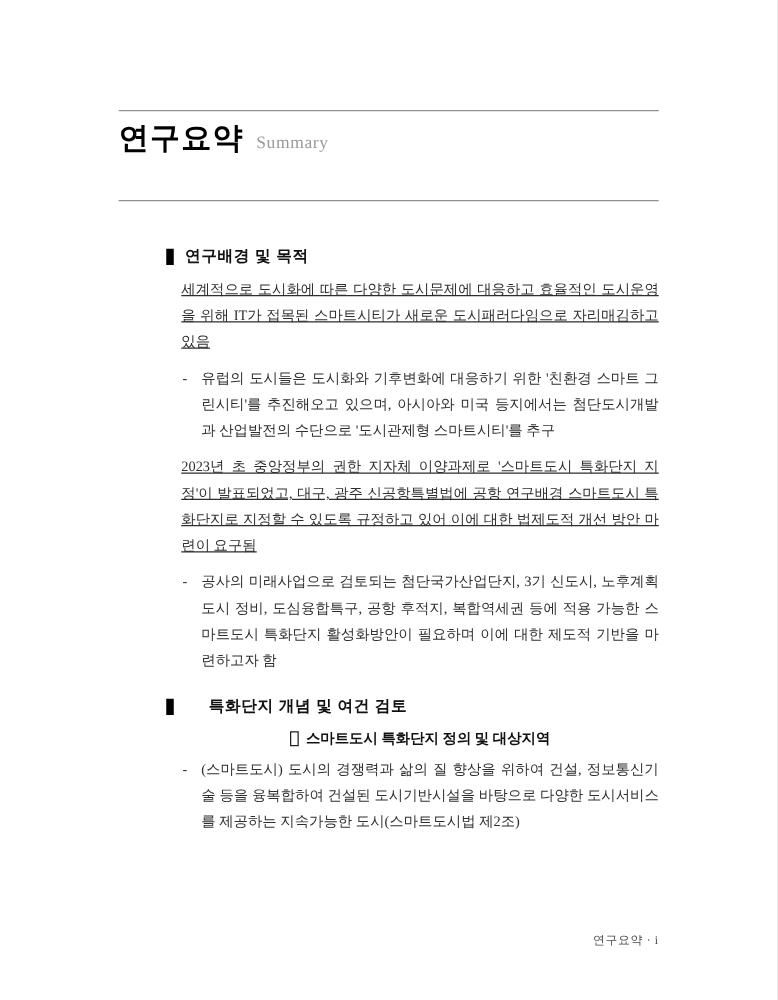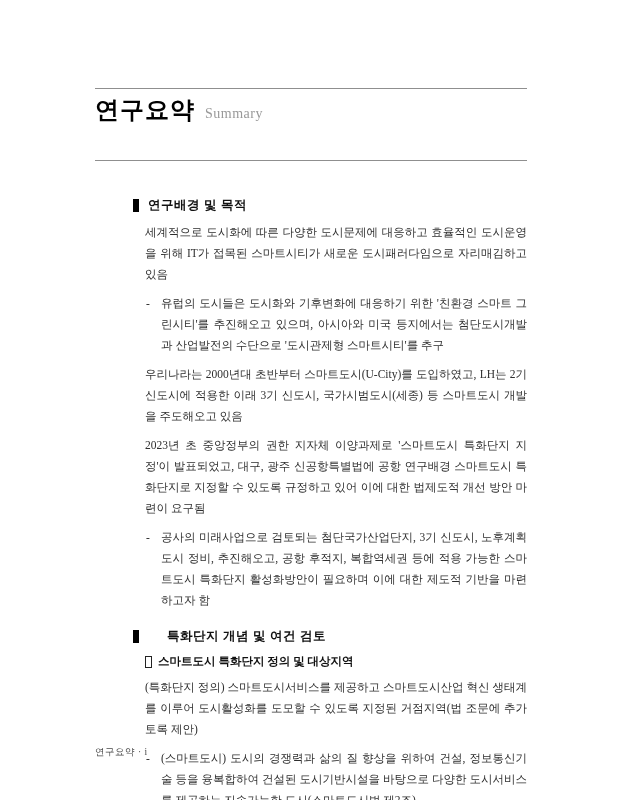--- a/index.html
+++ b/index.html
@@ -28,38 +28,38 @@
     margin:0 0 4px 38px;
     font-size:12.5px;font-weight:bold;color:#111;
     font-family:"Liberation Sans","DejaVu Sans",sans-serif;
     letter-spacing:.5px;
   }
   .sec-heading.second{margin-top:17px;gap:28px;}
   .sec-marker{width:6px;height:13px;background:#000;flex:0 0 auto;}
   .sub-heading{
     display:flex;align-items:center;gap:6px;
     margin:9px 0 2px 50px;
-    font-size:11.5px;font-weight:bold;color:#111;
+    font-size:11.5px;font-weight:bold;color:#111;justify-content:center;
   }
   .box-marker{width:7px;height:12px;border:1.2px solid #222;flex:0 0 auto;box-sizing:border-box;}
   .para{
     margin:8px 0 0 50px;
     font-size:11.5px;line-height:21px;
-    text-align:justify;word-break:break-all;
+    text-align:justify;word-break:break-all;text-decoration:underline;
   }
   .bullet{
     display:flex;
     margin:8px 0 0 51px;
     font-size:11.5px;line-height:21px;
   }
   .bullet .dash{flex:0 0 15px;color:#2e2e2e;}
   .bullet .btext{flex:1;text-align:justify;word-break:break-all;}
   .footer{
     position:absolute;left:95px;top:746px;width:432px;
-    font-size:9.5px;color:#4a4a4a;letter-spacing:.5px;
+    text-align:right;font-size:9.5px;color:#4a4a4a;letter-spacing:.5px;
   }
 </style>
 </head>
 <body>
 
 <div class="page">
 
   <div class="rule rule-top"></div>
 
   <div class="title-row">
@@ -76,40 +76,38 @@
       <span>연구배경 및 목적</span>
     </div>
 
     <p class="para">세계적으로 도시화에 따른 다양한 도시문제에 대응하고 효율적인 도시운영을 위해 IT가 접목된 스마트시티가 새로운 도시패러다임으로 자리매김하고 있음</p>
 
     <div class="bullet">
       <span class="dash">-</span>
       <span class="btext">유럽의 도시들은 도시화와 기후변화에 대응하기 위한 '친환경 스마트 그린시티'를 추진해오고 있으며, 아시아와 미국 등지에서는 첨단도시개발과 산업발전의 수단으로 '도시관제형 스마트시티'를 추구</span>
     </div>
 
-    <p class="para">우리나라는 2000년대 초반부터 스마트도시(U-City)를 도입하였고, LH는 2기 신도시에 적용한 이래 3기 신도시, 국가시범도시(세종) 등 스마트도시 개발을 주도해오고 있음</p>
 
     <p class="para">2023년 초 중앙정부의 권한 지자체 이양과제로 '스마트도시 특화단지 지정'이 발표되었고, 대구, 광주 신공항특별법에 공항 연구배경 스마트도시 특화단지로 지정할 수 있도록 규정하고 있어 이에 대한 법제도적 개선 방안 마련이 요구됨</p>
 
     <div class="bullet">
       <span class="dash">-</span>
-      <span class="btext">공사의 미래사업으로 검토되는 첨단국가산업단지, 3기 신도시, 노후계획도시 정비, 추진해오고, 공항 후적지, 복합역세권 등에 적용 가능한 스마트도시 특화단지 활성화방안이 필요하며 이에 대한 제도적 기반을 마련하고자 함</span>
+      <span class="btext">공사의 미래사업으로 검토되는 첨단국가산업단지, 3기 신도시, 노후계획도시 정비, 도심융합특구, 공항 후적지, 복합역세권 등에 적용 가능한 스마트도시 특화단지 활성화방안이 필요하며 이에 대한 제도적 기반을 마련하고자 함</span>
     </div>
 
     <div class="sec-heading second">
       <span class="sec-marker"></span>
       <span>특화단지 개념 및 여건 검토</span>
     </div>
 
     <div class="sub-heading">
       <span class="box-marker"></span>
       <span>스마트도시 특화단지 정의 및 대상지역</span>
     </div>
 
-    <p class="para">(특화단지 정의) 스마트도시서비스를 제공하고 스마트도시산업 혁신 생태계를 이루어 도시활성화를 도모할 수 있도록 지정된 거점지역(법 조문에 추가토록 제안)</p>
 
     <div class="bullet">
       <span class="dash">-</span>
       <span class="btext">(스마트도시) 도시의 경쟁력과 삶의 질 향상을 위하여 건설, 정보통신기술 등을 융복합하여 건설된 도시기반시설을 바탕으로 다양한 도시서비스를 제공하는 지속가능한 도시(스마트도시법 제2조)</span>
     </div>
 
   </div>
 
   <div class="footer">연구요약 · i</div>
 

